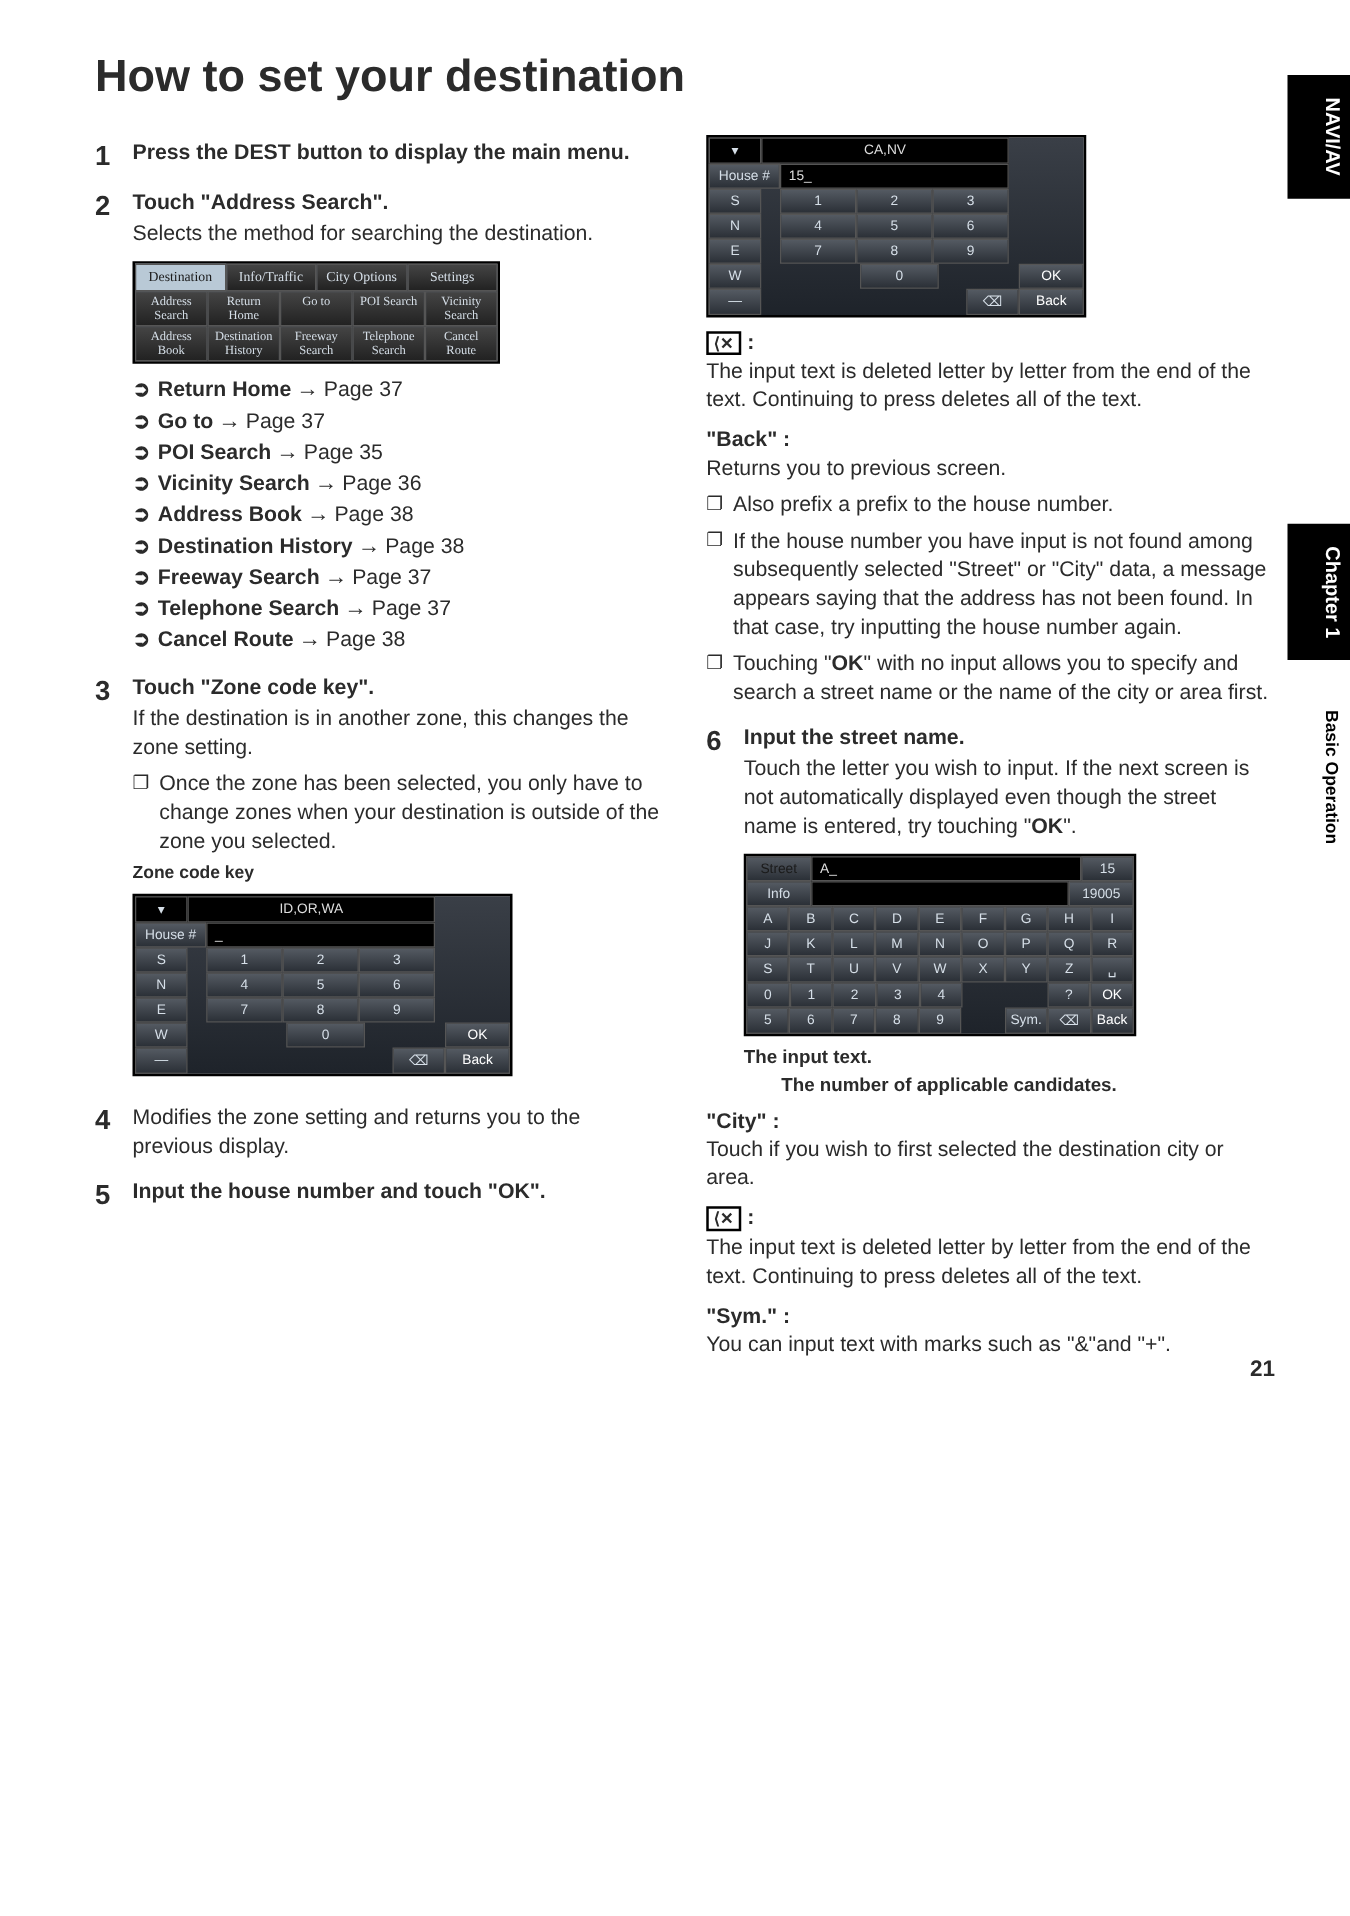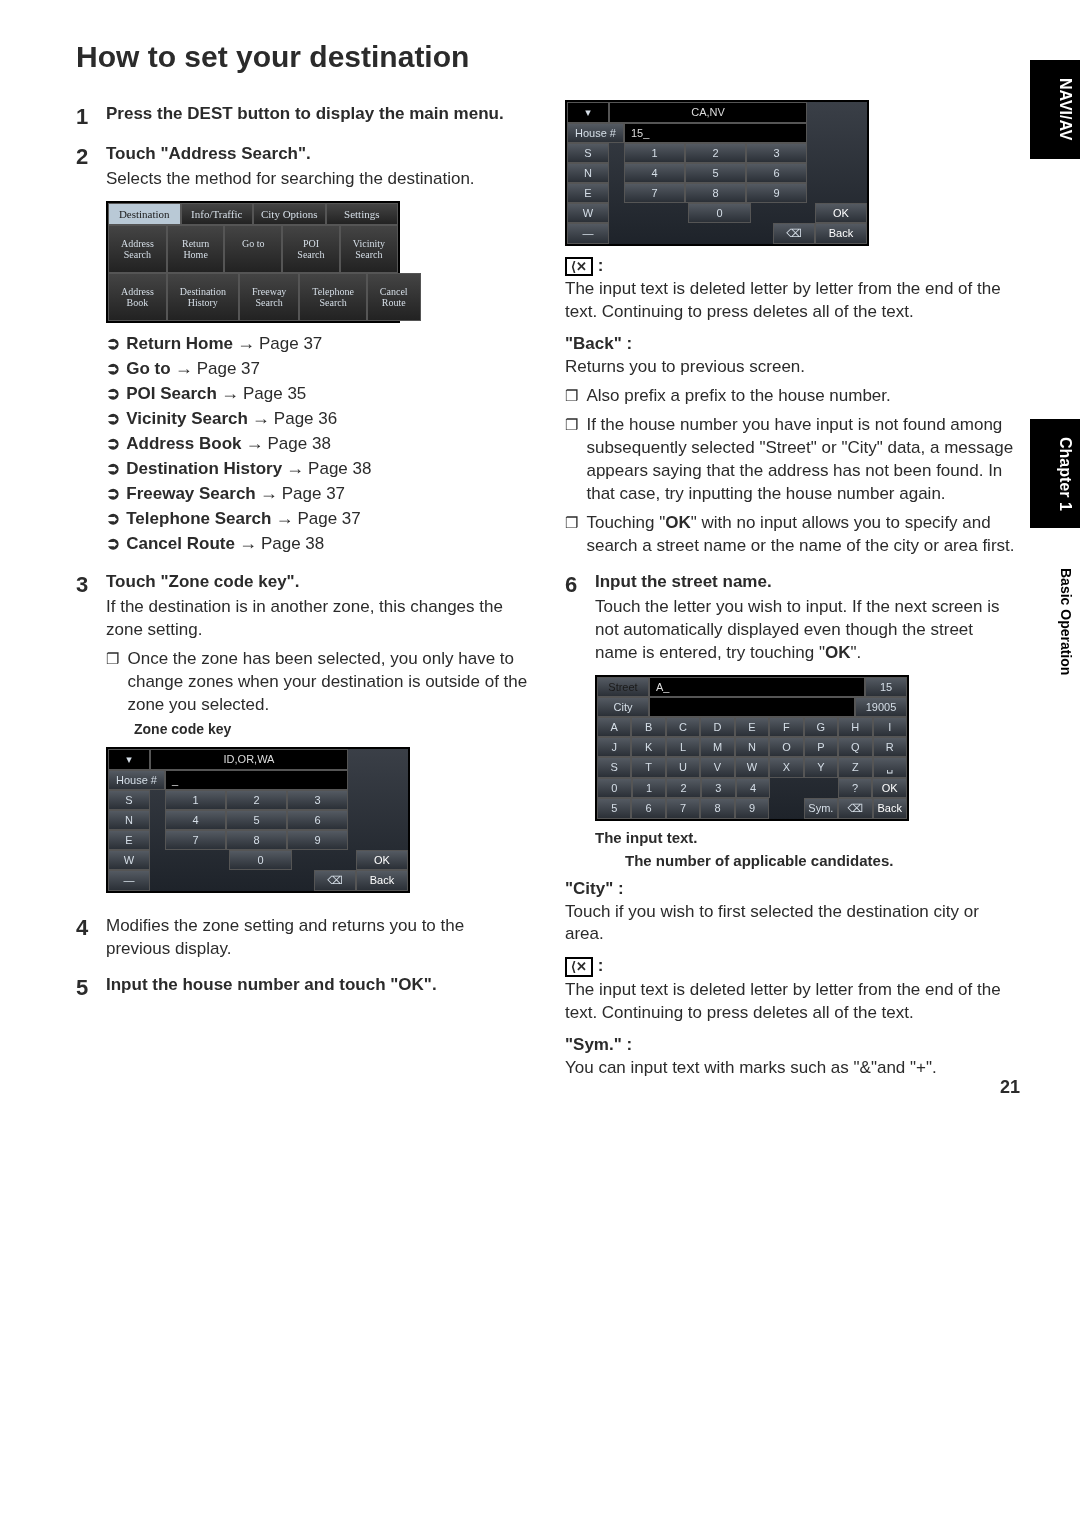--- a/index.html
+++ b/index.html
@@ -38,21 +38,21 @@
   .side-tab.black { background:#000; color:#fff; }
   .side-subtab {
     writing-mode: vertical-rl;
     text-orientation: mixed;
     font-size: 14px;
     padding: 10px 6px;
     color:#000;
     font-weight: bold;
   }
   h1.title {
-    font-size: 30px;
+    font-size: 36px;
     font-weight: bold;
     margin: 0 0 16px 0;
   }
   .cols {
     display:flex;
     gap: 34px;
   }
   .col {
     flex: 1 1 0;
     min-width: 0;
@@ -89,21 +89,21 @@
     font-family:Liberation Serif, serif;
   }
   .screen .cell {
     flex:1;
     text-align:center;
     padding:4px 2px;
     border:1px solid #555;
     background: linear-gradient(180deg,#444,#222);
     font-size:11px;
   }
-  .screen .cell.small { font-size:10px; padding:12px; }
+  .screen .cell.small { font-size:10px; padding:2px; }
   .screen .highlight { background:#b9c9d6; color:#1a1a1a; }
   .screen .ok       { background:#80868e; color:#fff; }
   .screen .grid-row { display:flex; }
   .screen .grid-row .key {
     border:1px solid #555;
     background: linear-gradient(180deg,#545a62,#2b3037);
     text-align:center;
     font-size:11px;
     padding:3px 0;
     flex:1;
@@ -124,21 +124,20 @@
     display:flex;
     gap:8px;
     margin-top:6px;
     line-height:1.35;
   }
   .bullet-line .sq { font-size:15px; line-height:1.5; }
   .caption {
     font-size:14px;
     font-weight:bold;
     margin-top:4px;
-    margin-left:28px;
   }
   .subhead {
     font-size:17px;
     font-weight:bold;
     margin-top:10px;
   }
   .para { font-size:17px; line-height:1.35; margin-top:2px;}
   .del-icon-inline {
     display:inline-block;
     border:2px solid #000;
@@ -398,21 +397,21 @@
           <div class="step-head">Input the street name.</div>
           <div class="step-desc">Touch the letter you wish to input. If the next screen is not automatically displayed even though the street name is entered, try touching "<b>OK</b>".</div>
 
           <div class="screen s4">
             <div class="grid-row">
               <div class="key highlight" style="flex:0 0 50px">Street</div>
               <div class="display-bar">A_</div>
               <div class="key" style="flex:0 0 40px">15</div>
             </div>
             <div class="grid-row">
-              <div class="key" style="flex:0 0 50px">City</div>
+              <div class="key" style="flex:0 0 50px">Info</div>
               <div class="display-bar"></div>
               <div class="key" style="flex:0 0 50px">19005</div>
             </div>
             <div class="grid-row">
               <div class="key">A</div>
                 <div class="key">B</div>
                 <div class="key">C</div>
                 <div class="key">D</div>
                 <div class="key">E</div>
                 <div class="key">F</div>

